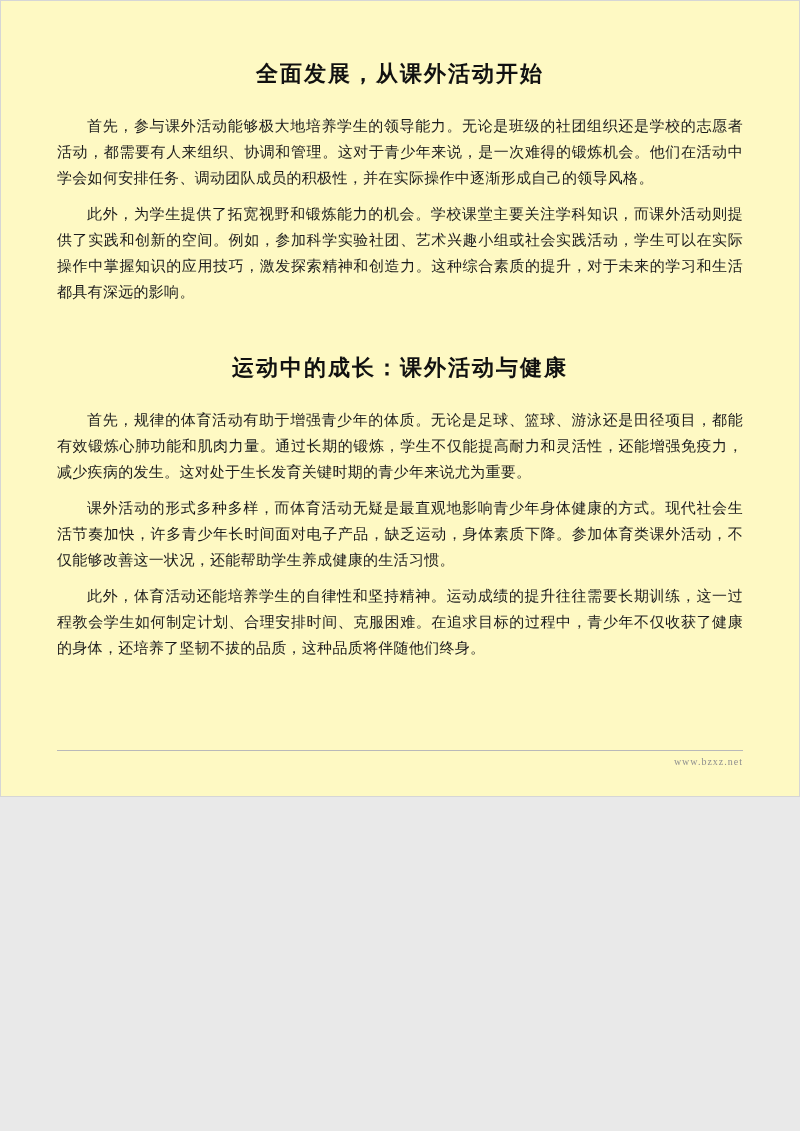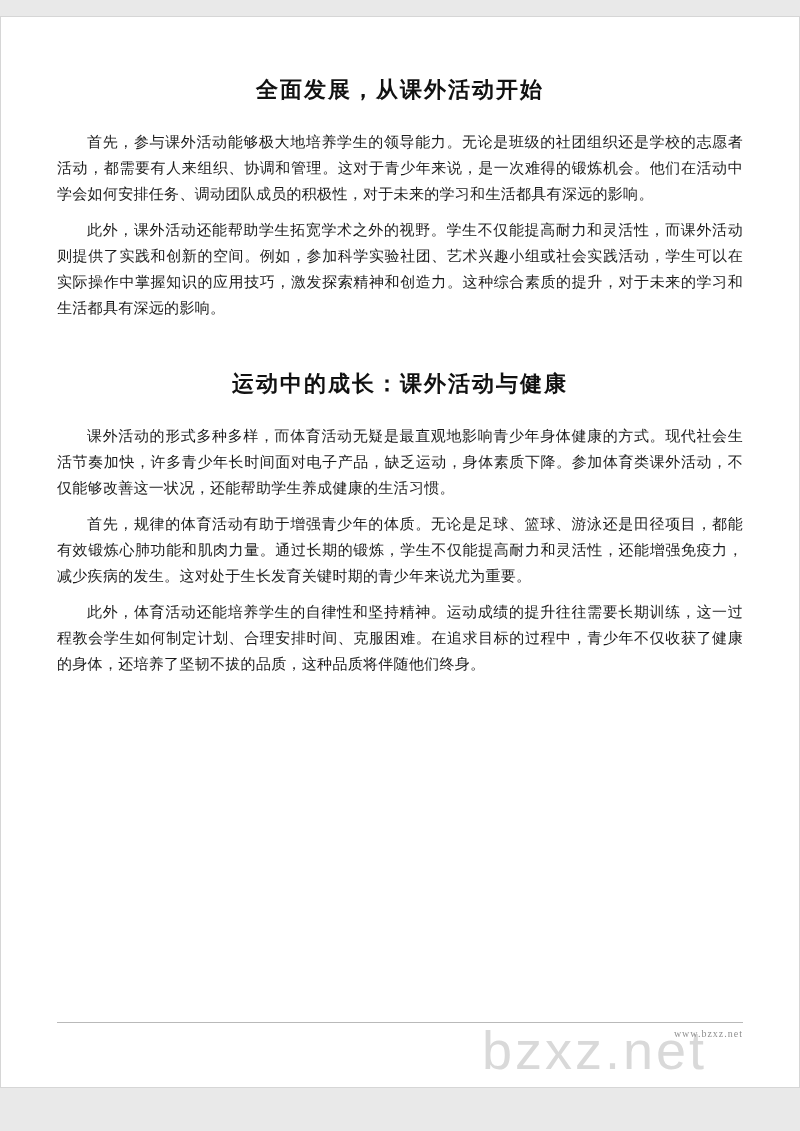--- a/index.html
+++ b/index.html
@@ -4,23 +4,23 @@
 <style>
   html, body {
     margin: 0;
     padding: 0;
     background: #e9e9e9;
     font-family: "Liberation Serif", "DejaVu Serif", serif;
   }
   .page {
     position: relative;
     width: 800px;
-    height: 1072px;
-    margin: 16px auto;
-    background: #ffffff;
+    height: 797px;
+    margin: 0 auto;
+    background: #fef9c3;
     border: 1px solid #d6d6d6;
     box-sizing: border-box;
     overflow: hidden;
     color: #1a1a1a;
   }
   .content {
     padding: 58px 56px 0 56px;
   }
   .article-title {
     margin: 0 0 24px 0;
@@ -53,49 +53,49 @@
     color: #8a8a8a;
     opacity: 0.32;
     pointer-events: none;
     z-index: 3;
     user-select: none;
   }
   .footer {
     position: absolute;
     left: 56px;
     right: 56px;
-    bottom: 48px;
+    bottom: 29px;
     border-top: 1px solid #b9b9b9;
     padding-top: 5px;
     text-align: right;
   }
   .footer-text {
     font-size: 10px;
     color: #8f8f8f;
     letter-spacing: 1px;
     font-family: "Liberation Serif", "DejaVu Serif", serif;
   }
 </style>
 </head>
 <body>
 
 <div class="page">
 
   <div class="content">
 
     <article class="article">
       <h1 class="article-title">全面发展，从课外活动开始</h1>
-      <p class="para">首先，参与课外活动能够极大地培养学生的领导能力。无论是班级的社团组织还是学校的志愿者活动，都需要有人来组织、协调和管理。这对于青少年来说，是一次难得的锻炼机会。他们在活动中学会如何安排任务、调动团队成员的积极性，对于未来的学习和生活都具有深远的影响。</p>
-      <p class="para">此外，课外活动还能帮助学生拓宽学术之外的视野。学生不仅能提高耐力和灵活性，而课外活动则提供了实践和创新的空间。例如，参加科学实验社团、艺术兴趣小组或社会实践活动，学生可以在实际操作中掌握知识的应用技巧，激发探索精神和创造力。这种综合素质的提升，对于未来的学习和生活都具有深远的影响。</p>
+      <p class="para">首先，参与课外活动能够极大地培养学生的领导能力。无论是班级的社团组织还是学校的志愿者活动，都需要有人来组织、协调和管理。这对于青少年来说，是一次难得的锻炼机会。他们在活动中学会如何安排任务、调动团队成员的积极性，并在实际操作中逐渐形成自己的领导风格。</p>
+      <p class="para">此外，为学生提供了拓宽视野和锻炼能力的机会。学校课堂主要关注学科知识，而课外活动则提供了实践和创新的空间。例如，参加科学实验社团、艺术兴趣小组或社会实践活动，学生可以在实际操作中掌握知识的应用技巧，激发探索精神和创造力。这种综合素质的提升，对于未来的学习和生活都具有深远的影响。</p>
     </article>
 
     <article class="article article-2">
       <h1 class="article-title">运动中的成长：课外活动与健康</h1>
+      <p class="para">首先，规律的体育活动有助于增强青少年的体质。无论是足球、篮球、游泳还是田径项目，都能有效锻炼心肺功能和肌肉力量。通过长期的锻炼，学生不仅能提高耐力和灵活性，还能增强免疫力，减少疾病的发生。这对处于生长发育关键时期的青少年来说尤为重要。</p>
       <p class="para">课外活动的形式多种多样，而体育活动无疑是最直观地影响青少年身体健康的方式。现代社会生活节奏加快，许多青少年长时间面对电子产品，缺乏运动，身体素质下降。参加体育类课外活动，不仅能够改善这一状况，还能帮助学生养成健康的生活习惯。</p>
-      <p class="para">首先，规律的体育活动有助于增强青少年的体质。无论是足球、篮球、游泳还是田径项目，都能有效锻炼心肺功能和肌肉力量。通过长期的锻炼，学生不仅能提高耐力和灵活性，还能增强免疫力，减少疾病的发生。这对处于生长发育关键时期的青少年来说尤为重要。</p>
       <p class="para">此外，体育活动还能培养学生的自律性和坚持精神。运动成绩的提升往往需要长期训练，这一过程教会学生如何制定计划、合理安排时间、克服困难。在追求目标的过程中，青少年不仅收获了健康的身体，还培养了坚韧不拔的品质，这种品质将伴随他们终身。</p>
     </article>
 
   </div>
 
   <div class="watermark">bzxz.net</div>
 
   <footer class="footer">
     <div class="footer-text">www.bzxz.net</div>
   </footer>

